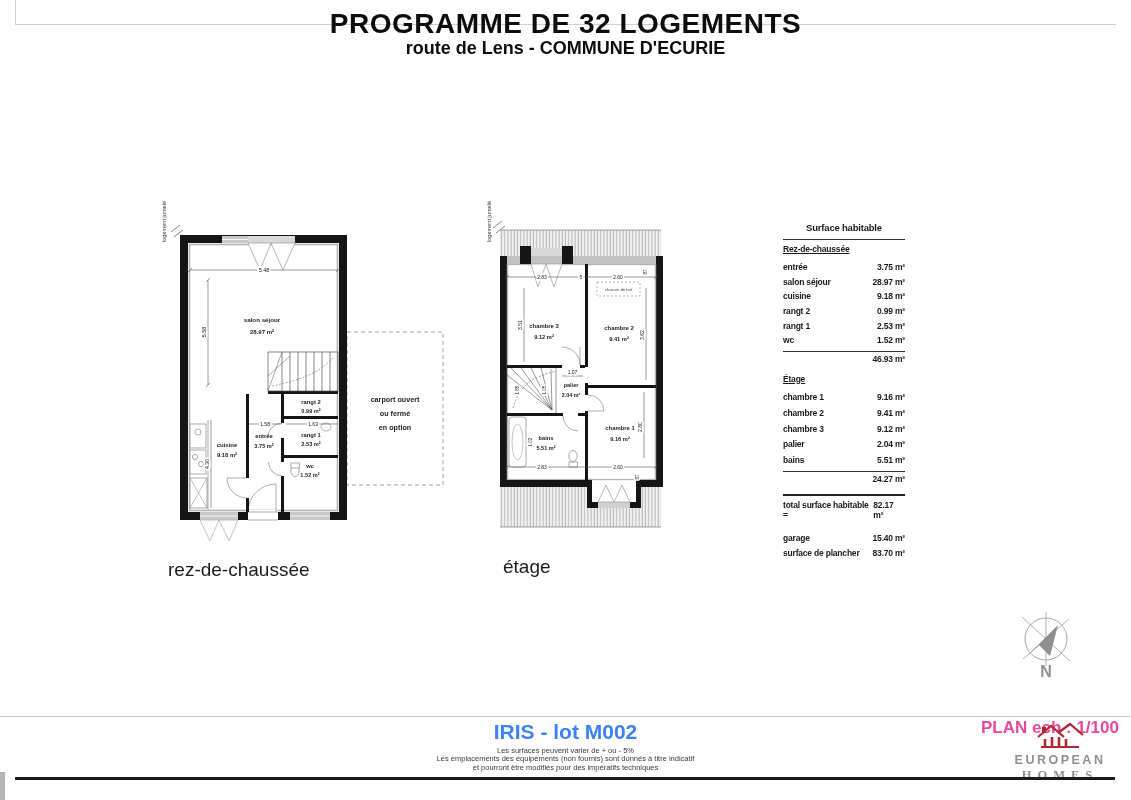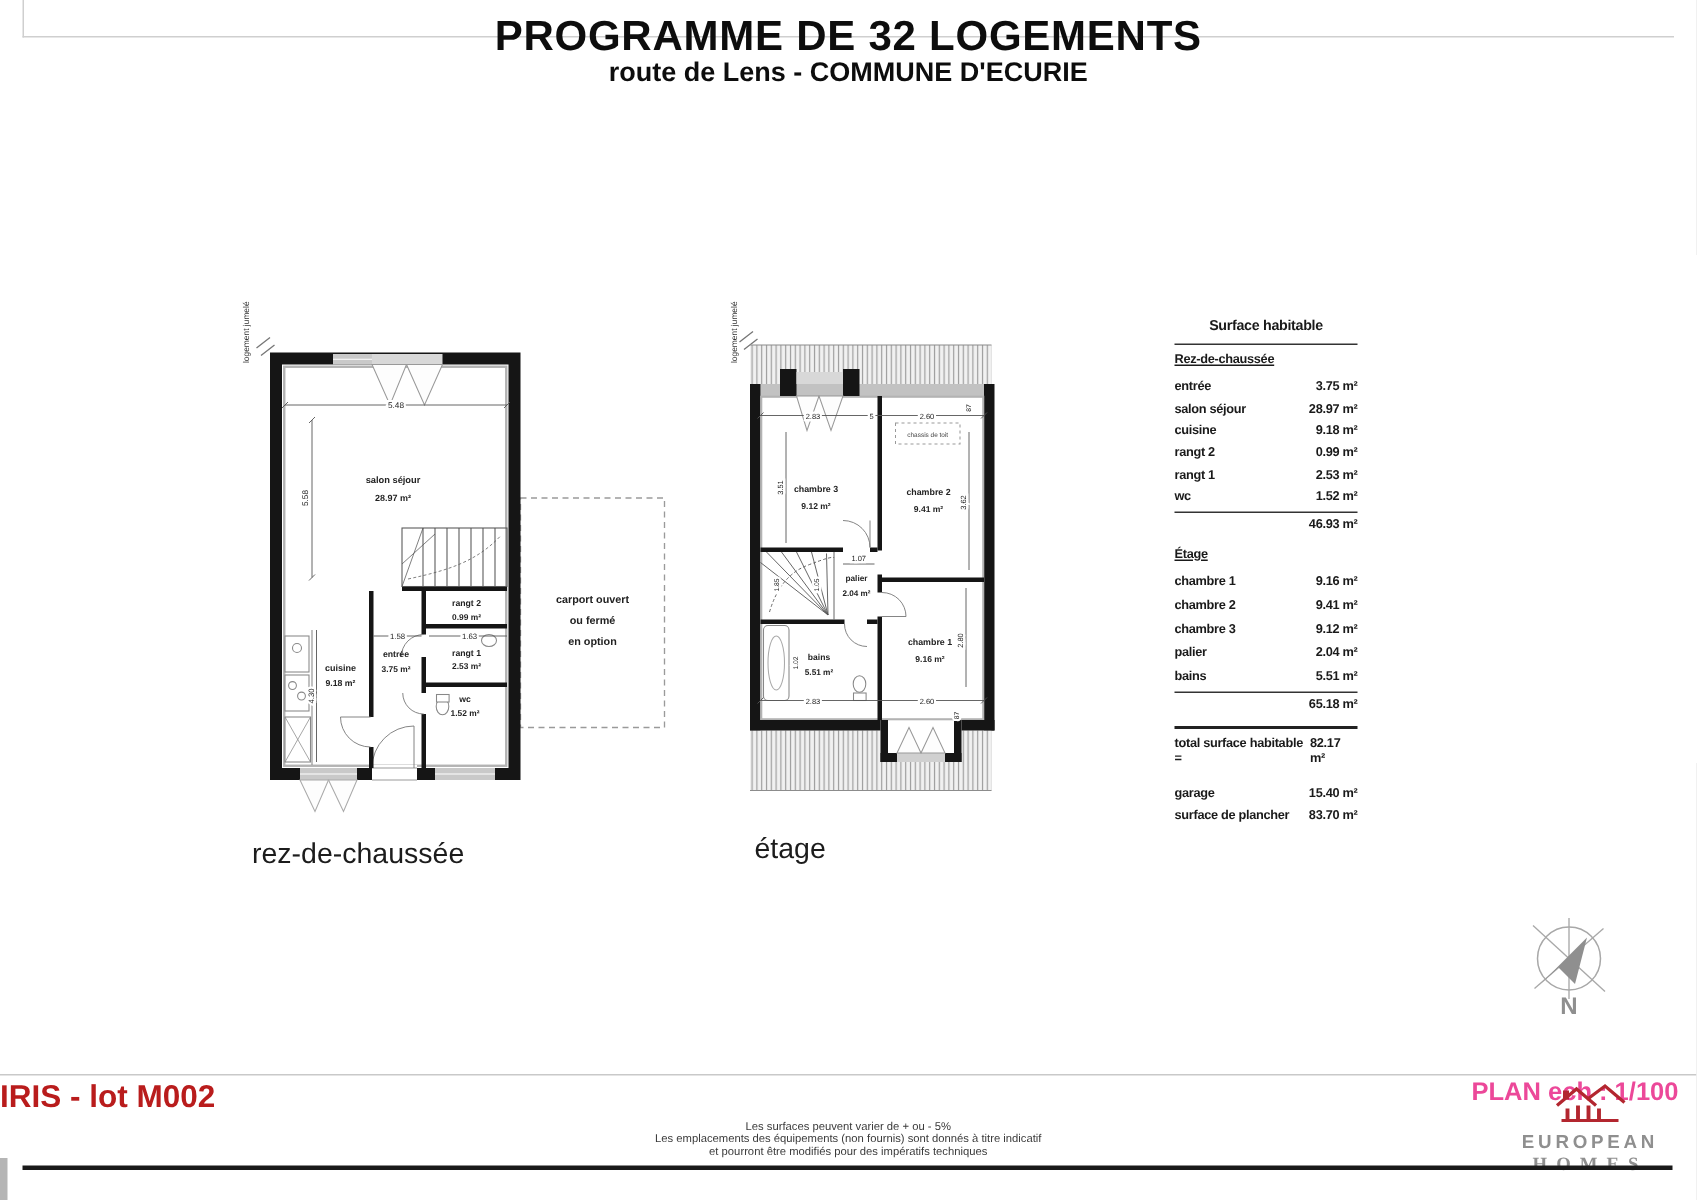--- a/index.html
+++ b/index.html
@@ -10,40 +10,40 @@
   .abs{position:absolute;}
   
   .title{top:8px;left:0;width:100%;text-align:center;font-size:28px;font-weight:bold;letter-spacing:.5px;color:#0d0d0d;}
   .subtitle{top:38px;left:0;width:100%;text-align:center;font-size:18px;font-weight:bold;color:#0d0d0d;}
   
   .frame-top{top:24px;left:15px;width:1101px;height:1px;background:#cfcfcf;}
   .frame-stub{top:0;left:15px;width:1px;height:25px;background:#cfcfcf;}
   
   .caption{font-size:19px;color:#1c1c1c;}
   
-  .stable{top:208px;left:783px;width:122px;font-size:8.5px;font-weight:bold;letter-spacing:-.2px;color:#1a1a1a;}
+  .stable{top:218px;left:783px;width:122px;font-size:8.5px;font-weight:bold;letter-spacing:-.2px;color:#1a1a1a;}
   .stable .t-title{text-align:center;font-size:9.5px;padding:4px 0 6px 0;}
   .stable .t-rule{border-top:1px solid #333;margin:0 0 4px 0;}
   .stable .t-head{text-decoration:underline;margin:4px 0 6px 0;}
   .stable .t-row{display:flex;justify-content:space-between;height:14.6px;align-items:center;}
   .stable .t-row.e{height:15.6px;}
   .stable .t-sub{border-top:1px solid #333;margin-top:3px;display:flex;justify-content:flex-end;height:15px;align-items:center;}
   .stable .t-total{border-top:2px solid #222;margin-top:7px;padding-top:4px;display:flex;justify-content:space-between;}
   .stable .t-extra{display:flex;justify-content:space-between;margin-top:13px;}
   
   .north{top:663px;left:1012px;width:68px;text-align:center;font-size:16px;font-weight:bold;color:#8f8f8f;}
   .scale{top:718px;left:975px;width:150px;text-align:center;font-size:17px;font-weight:bold;color:#ec4899;}
   
   .foot-grayline{top:716px;left:0;width:1131px;height:1px;background:#c9c9c9;}
   .foot-blackline{top:777px;left:15px;width:1100px;height:3px;background:#1a1a1a;}
   .edge-tab{top:772px;left:0;width:5px;height:28px;background:#b5b5b5;}
   .brand{top:723px;left:15px;width:110px;height:47px;background:var(--brand-red,#c3172f);
     color:#fff;display:flex;align-items:center;justify-content:center;
     font-size:20px;font-weight:bold;letter-spacing:-.5px;}
-  .lot{top:720px;left:0;width:100%;text-align:left;font-size:21px;font-weight:bold;color:#b91c1c;}
+  .lot{top:720px;left:0;width:100%;text-align:center;font-size:21px;font-weight:bold;color:#3b82f6;}
   .disc{top:747px;left:0;width:100%;text-align:center;font-size:7.5px;line-height:8.4px;color:#3a3a3a;}
   .ehlogo{top:721px;left:1002px;width:116px;text-align:center;}
   .eh1{font-size:12.5px;font-weight:bold;letter-spacing:2.5px;color:var(--logo-gray,#8f8f8f);}
   .eh2{font-size:12.5px;font-weight:bold;letter-spacing:6px;color:var(--logo-gray,#8f8f8f);margin-top:1px;font-family:Liberation Serif, serif;}
   svg text{font-family:"Liberation Sans", sans-serif;}
   .halo{paint-order:stroke;stroke:#ffffff;stroke-width:3px;}
 </style>
 </head>
 <body>
 
@@ -325,21 +325,21 @@
         <span>9.12 m²</span>
       </div>
     <div class="t-row e">
         <span>palier</span>
         <span>2.04 m²</span>
       </div>
     <div class="t-row e">
         <span>bains</span>
         <span>5.51 m²</span>
       </div>
-    <div class="t-sub">65.18 m²</div>
+    <div class="t-sub">24.27 m²</div>
     <div class="t-total">
         <span>total surface habitable =</span>
         <span>82.17 m²</span>
       </div>
     <div class="t-extra">
         <span>garage</span>
         <span>15.40 m²</span>
       </div>
     <div class="t-extra" style="margin-top:5px">
         <span>surface de plancher</span>

